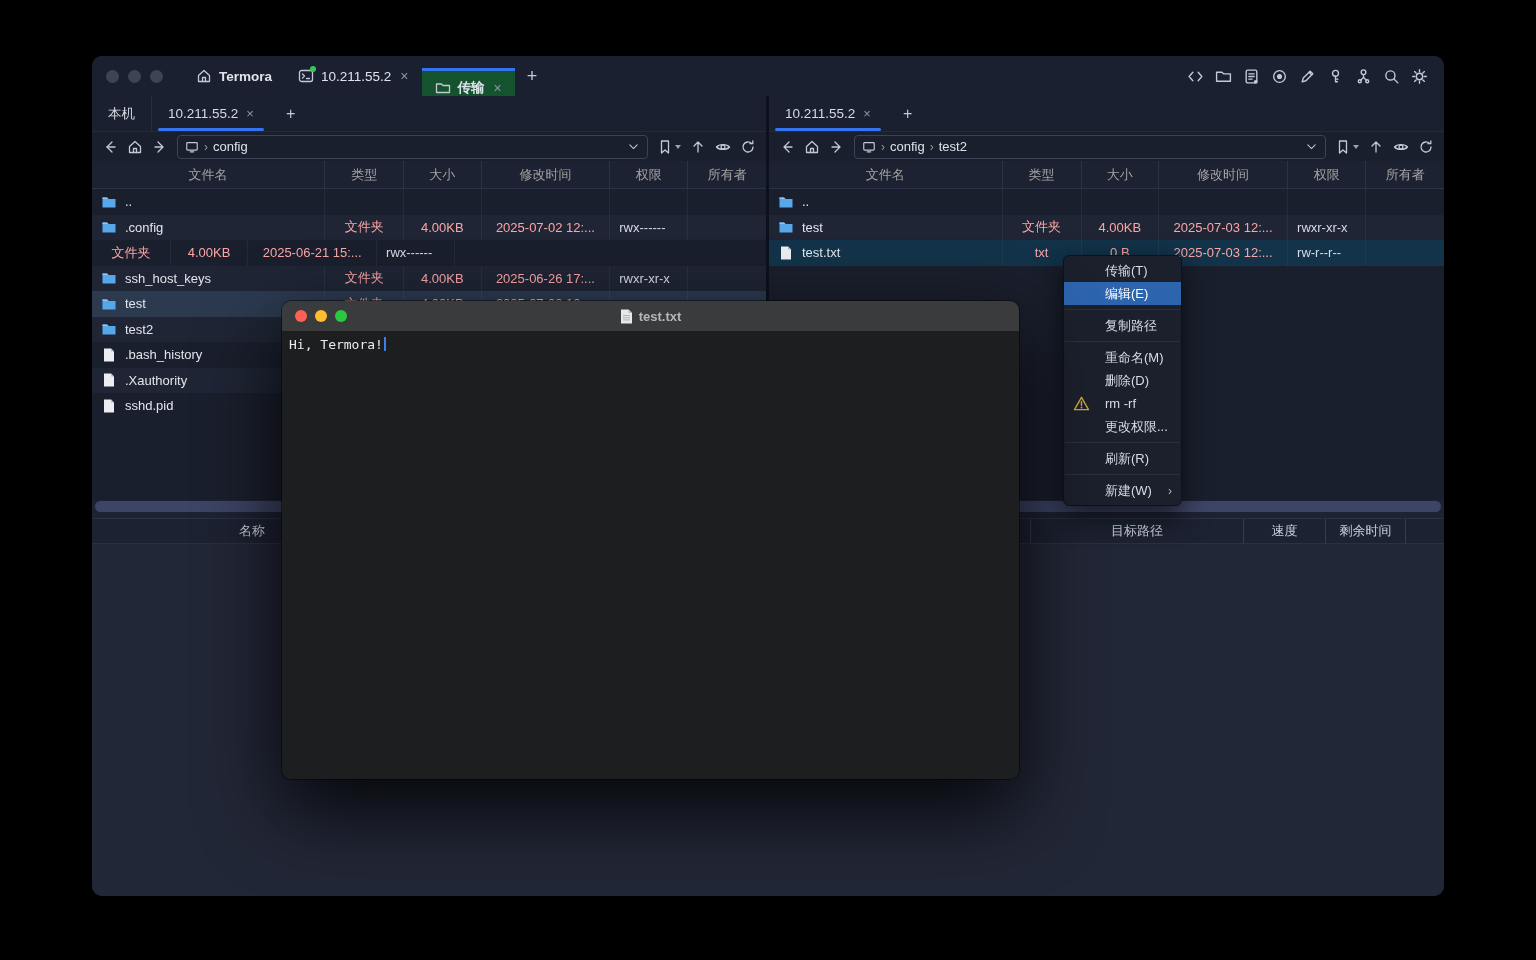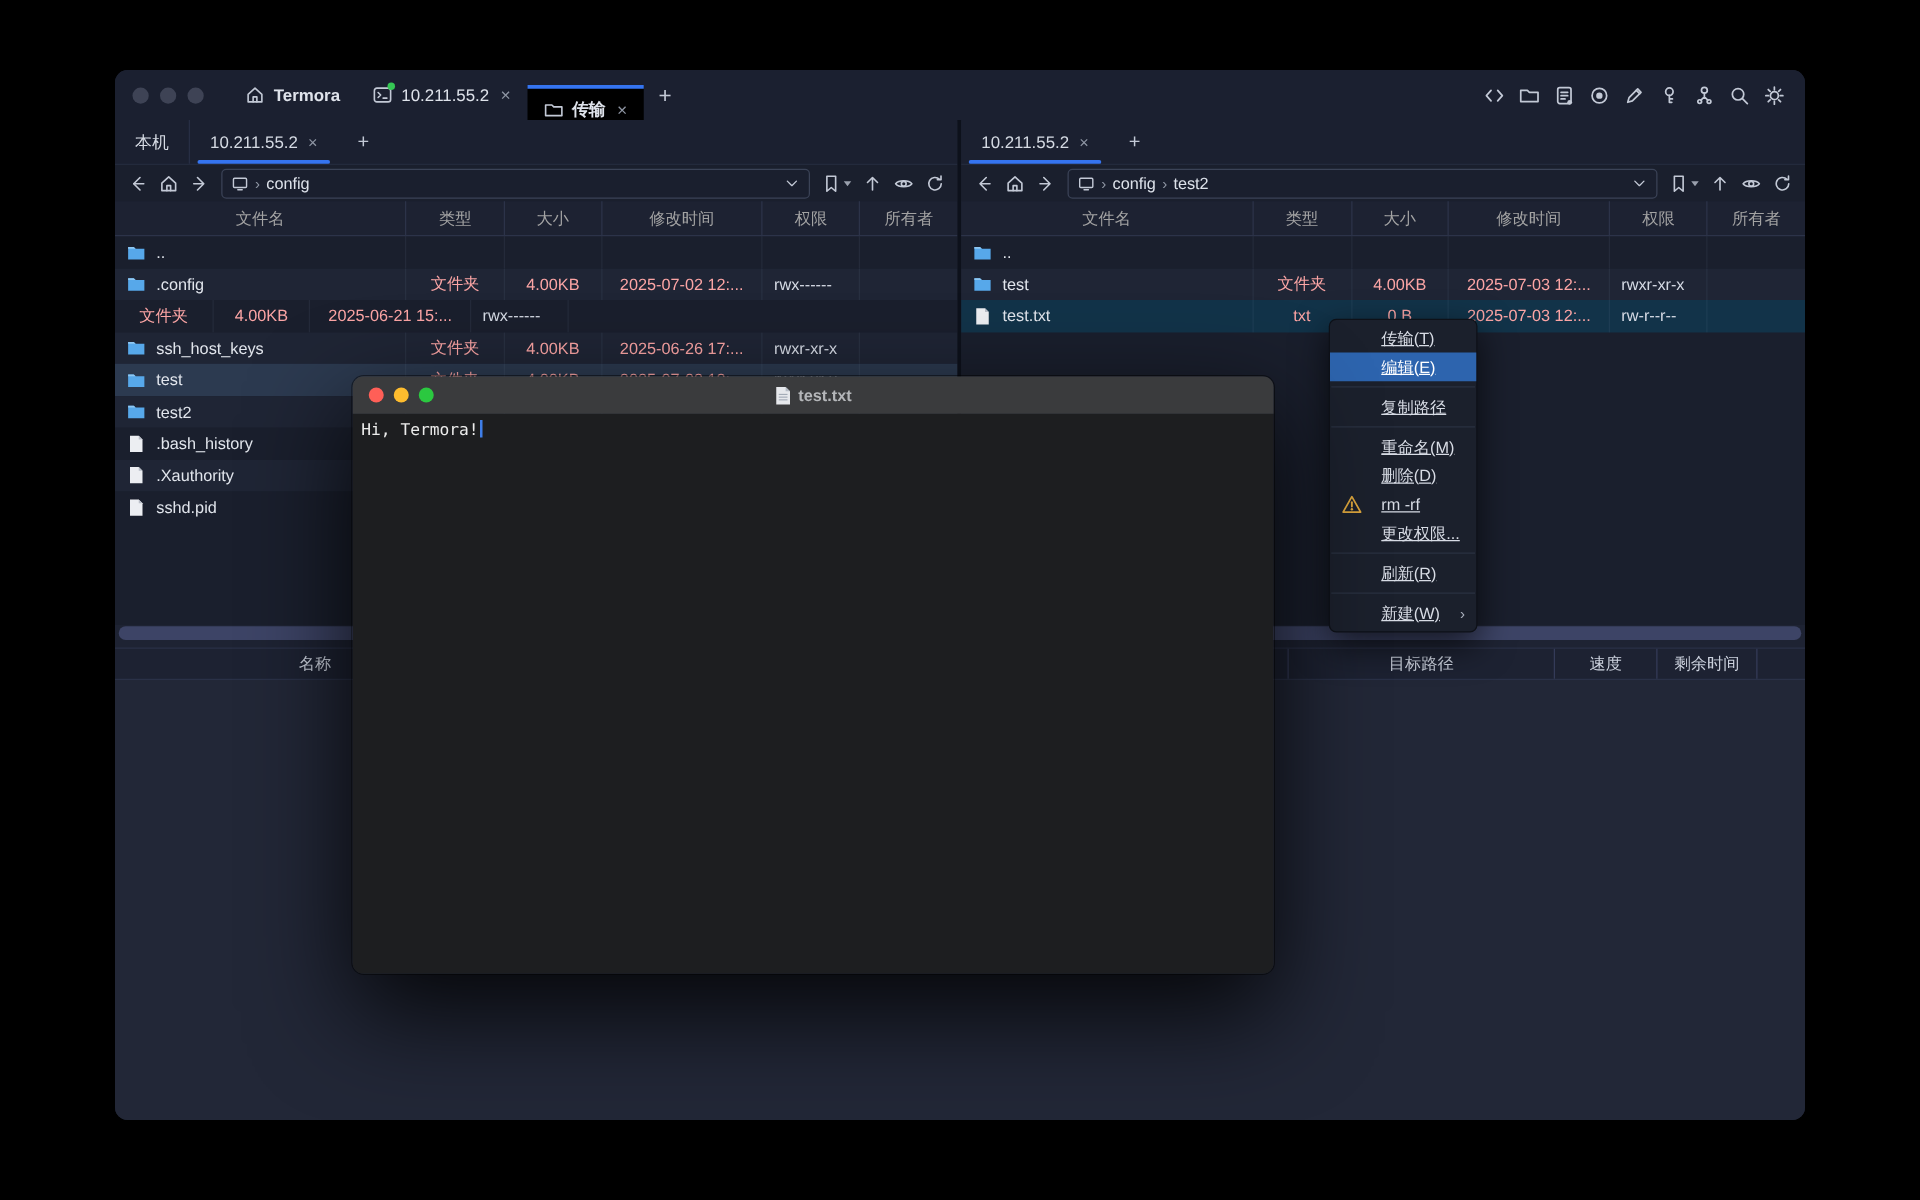--- a/index.html
+++ b/index.html
@@ -10,21 +10,21 @@
   .ic{stroke:#c3c9d6;fill:none;stroke-width:1.3;stroke-linecap:round;stroke-linejoin:round;}
 
   
   .titlebar{position:absolute;left:0;top:0;width:1352px;height:40px;background:#1b2030;
     display:flex;align-items:center;border-bottom:1px solid #12151f;}
   .dots{display:flex;gap:9px;padding:0 20px 0 14px;}
   .dot{width:13px;height:13px;border-radius:50%;background:#3e4355;}
   .ttab{display:flex;align-items:center;gap:7px;height:40px;padding:0 13px;color:#dfe3eb;font-size:13.5px;}
   .ttab .lbl{font-weight:600;}
   .close{color:#8e95a3;font-size:14px;margin-left:2px;}
-  .ttab.active{background:#000000;position:relative;margin-top:24px;}
+  .ttab.active{background:#14532d;position:relative;margin-top:24px;}
   .ttab.active::before{content:"";position:absolute;left:0;top:0;right:0;height:3px;background:#3574f0;}
   .plusbtn{color:#c3c9d6;font-size:18px;padding:0 12px;}
   .tb-icons{margin-left:auto;display:flex;align-items:center;gap:11px;padding-right:16px;}
   .tb-icons .icw{width:17px;height:17px;}
   .termdot{position:absolute;right:-2px;top:-2px;width:6px;height:6px;border-radius:50%;background:#35c754;}
 
   
   .panes{position:absolute;left:0;top:40px;width:1352px;height:404px;display:flex;}
   .vdiv{width:3px;background:#0d111b;}
   .panel{display:flex;flex-direction:column;background:#1a1f2d;}
@@ -75,21 +75,21 @@
   .bh.b1{width:213px;border-left:1px solid #343b58;}
   .bh.b2{width:82px;border-left:1px solid #343b58;}
   .bh.b3{width:80px;border-left:1px solid #343b58;}
   .bh.end{width:39px;border-left:1px solid #343b58;}
   .tarea{position:absolute;left:0;top:488px;width:1352px;height:352px;background:#222737;}
 
   
   .cmenu{position:absolute;left:1063px;top:255px;width:119px;background:#1b202c;border:1px solid #0e1118;
     border-radius:6px;box-shadow:0 10px 28px rgba(0,0,0,.65);padding:3px 0;z-index:40;box-sizing:border-box;}
   .mi{position:relative;height:23px;display:flex;align-items:center;padding-left:41px;
-    color:#d8dce5;font-size:13px;white-space:nowrap;text-decoration:underline;}
+    color:#d8dce5;font-size:13px;white-space:nowrap;}
   .mi.hl{background:#2d64ae;color:#fff;}
   .mi .mico{position:absolute;left:9px;top:3px;width:17px;height:17px;}
   .mi .sub{position:absolute;right:9px;color:#aab0bd;font-size:12px;}
   .msep{height:1px;background:#2a3040;margin:4px 1px;}
 
   
   .editor{position:absolute;left:282px;top:301px;width:737px;height:478px;border-radius:9px;z-index:50;
     box-shadow:0 30px 80px rgba(0,0,0,.85),0 0 0 1px rgba(0,0,0,.45);overflow:hidden;
     display:flex;flex-direction:column;}
   .etitle{height:30px;background:#3a3b3d;display:flex;align-items:center;position:relative;flex:none;}

